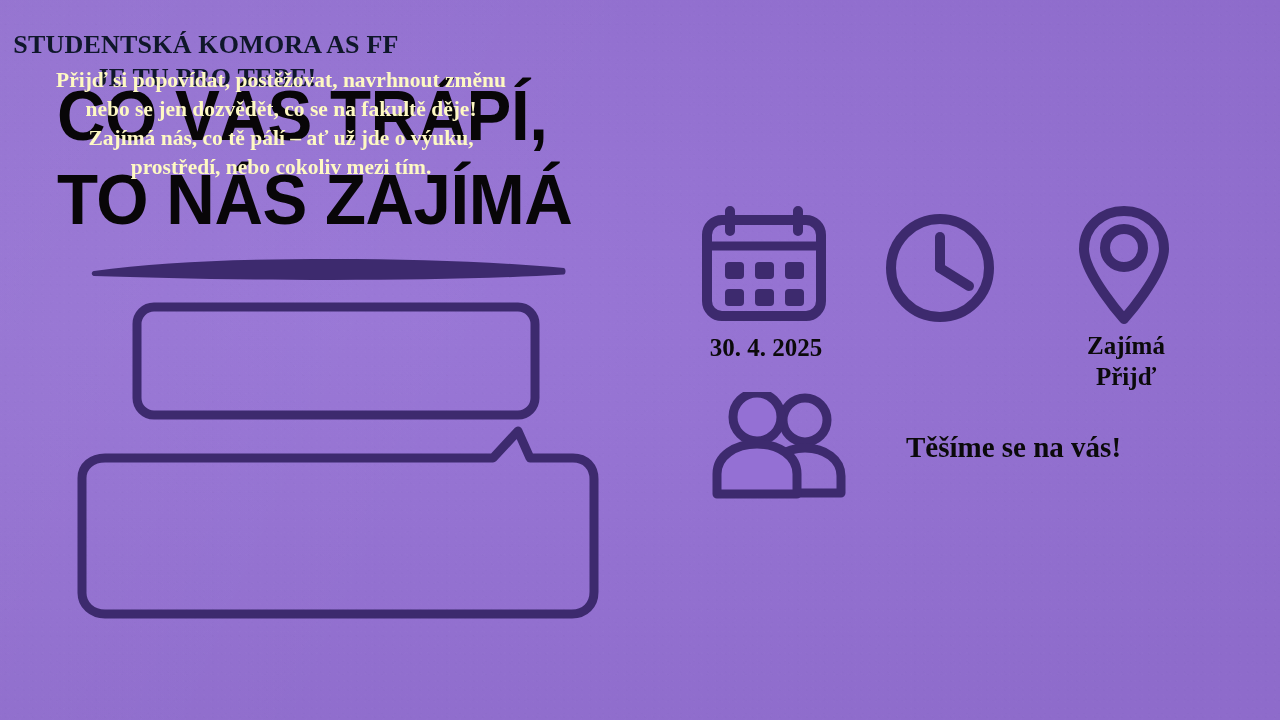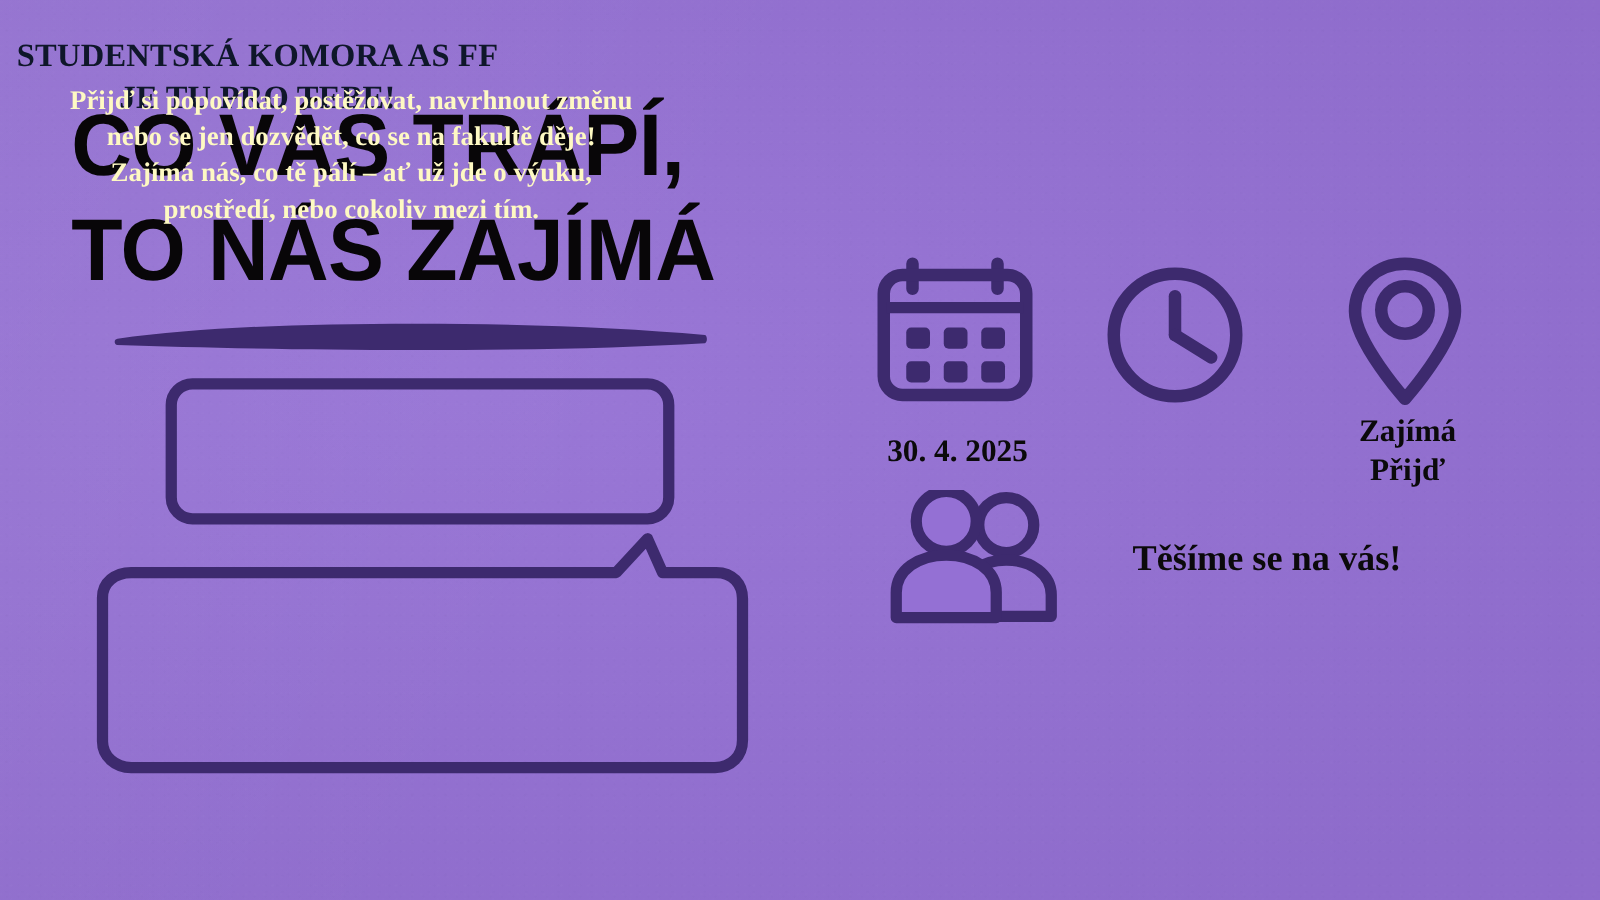--- a/index.html
+++ b/index.html
@@ -136,21 +136,21 @@
     font-family: "Liberation Serif", serif;
     font-weight: 700;
     font-size: 25px;
     line-height: 31px;
     text-align: center;
     white-space: nowrap;
   }
   .info-label.two-line { white-space: normal; }
 
   #icon-calendar { left: 700px; top: 205px; }
-  #label-date    { left: 668px; top: 346px; width: 196px; }
+  #label-date    { left: 668px; top: 332px; width: 196px; }
 
   #icon-clock    { left: 882px; top: 210px; }
   #label-time    { left: 846px; top: 334px; width: 196px; }
 
   #icon-pin      { left: 1072px; top: 205px; }
   #label-place   { left: 1036px; top: 330px; width: 180px; }
 
   #icon-people   { left: 706px; top: 392px; }
   #label-closing {
     left: 886px;

